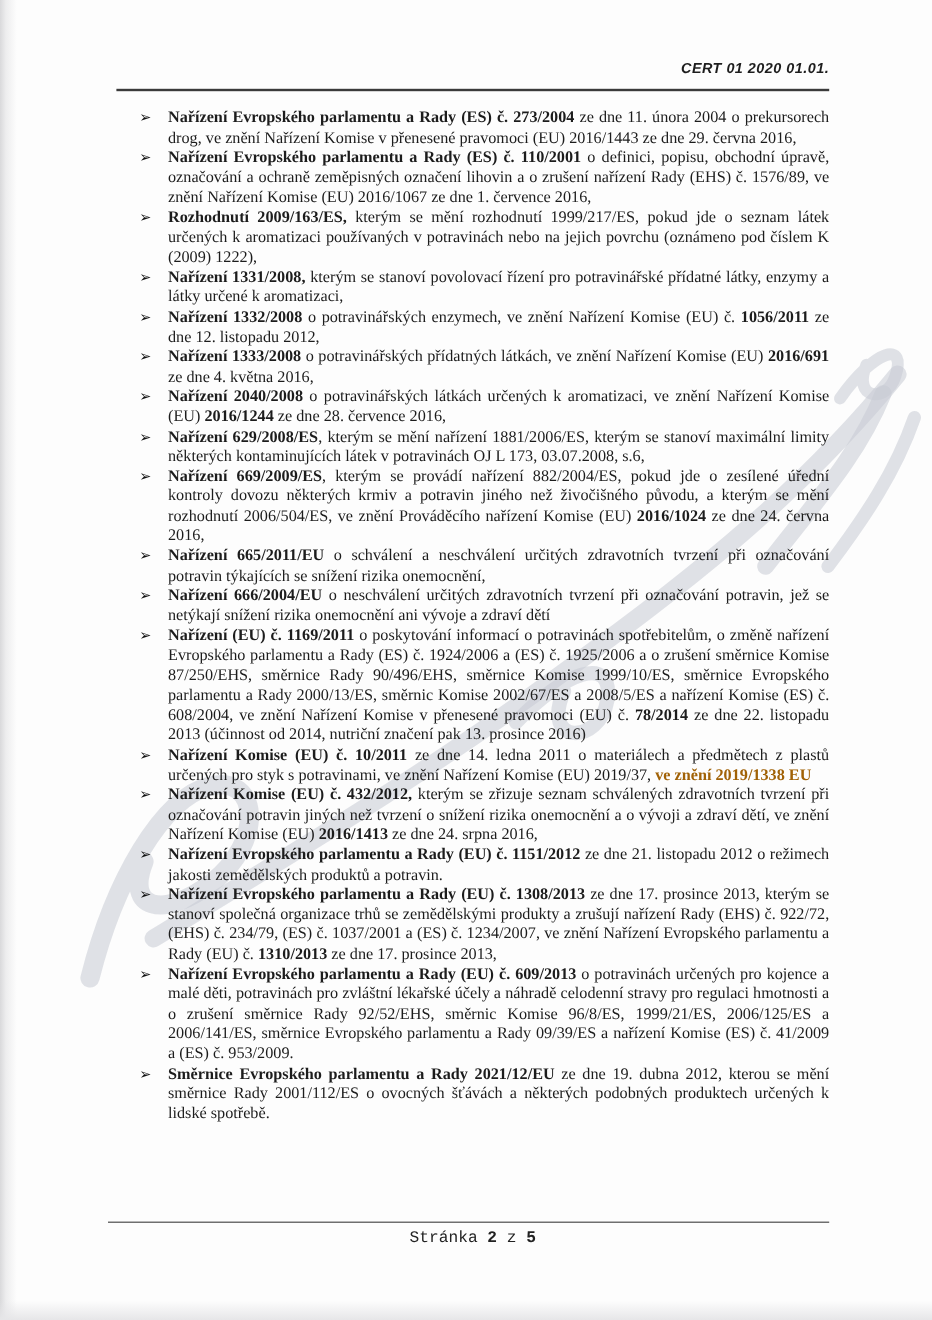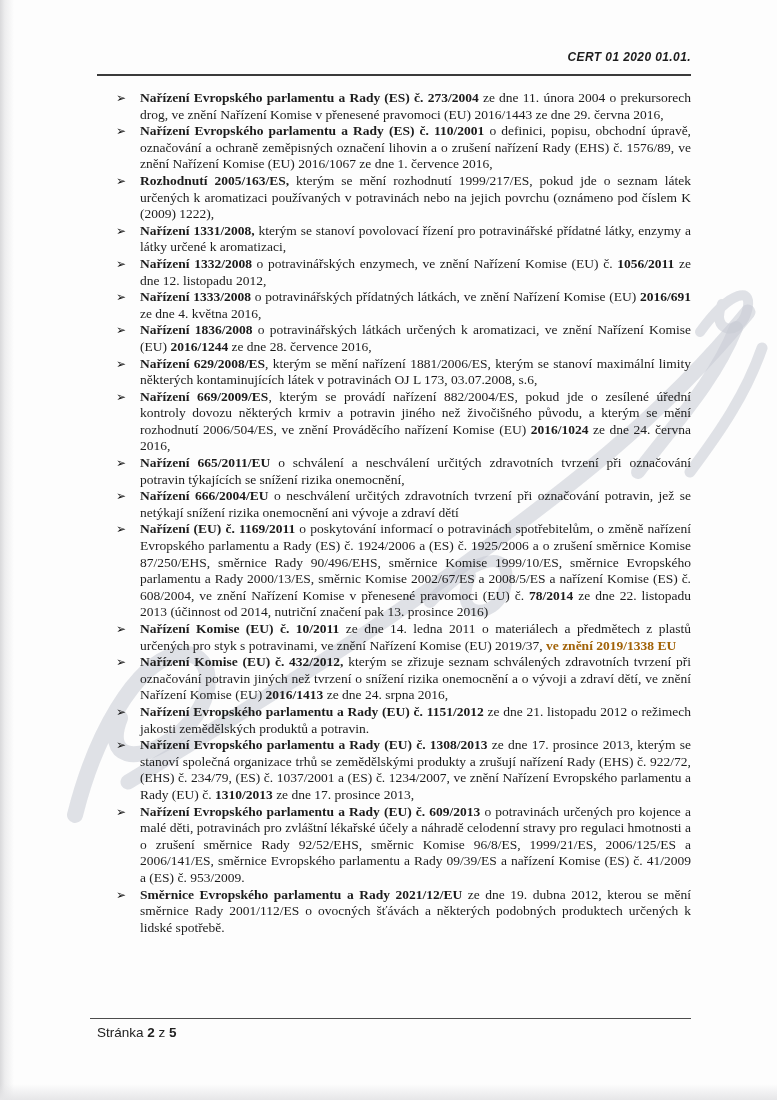--- a/index.html
+++ b/index.html
@@ -59,21 +59,22 @@
   }
   .item .b { font-weight: bold; }
 
   
   .footer-rule {
     position: absolute; left: 90px; top: 1018px; width: 601px;
     border-top: 1.5px solid #4c4c4c; z-index: 2;
   }
   .footer-text {
     position: absolute; left: 97px; top: 1025px; width: 594px;
-    font-family: Liberation Sans, sans-serif;
+    text-align: center;
+    font-family: Liberation Mono, monospace;
     font-size: 13.5px; color: #222; z-index: 2;
   }
   .footer-text b { font-weight: bold; }
 </style>
 </head>
 <body>
 
 <div class="page">
 
   <svg class="watermark" width="777" height="1100" viewBox="0 0 777 1100">
@@ -88,25 +89,25 @@
   </svg>
 
   <div class="left-edge"></div>
 
   <div class="header-code">CERT 01 2020 01.01.</div>
   <div class="header-rule"></div>
 
   <div class="list">
       <div class="item"><span class="bullet">➢</span><span class="b">Nařízení Evropského parlamentu a Rady (ES) č. 273/2004</span><span> ze dne 11. února 2004 o prekursorech drog, ve znění Nařízení Komise v přenesené pravomoci (EU) 2016/1443 ze dne 29. června 2016,</span></div>
       <div class="item"><span class="bullet">➢</span><span class="b">Nařízení Evropského parlamentu a Rady (ES) č. 110/2001</span><span> o definici, popisu, obchodní úpravě, označování a ochraně zeměpisných označení lihovin a o zrušení nařízení Rady (EHS) č. 1576/89, ve znění Nařízení Komise (EU) 2016/1067 ze dne 1. července 2016,</span></div>
-      <div class="item"><span class="bullet">➢</span><span class="b">Rozhodnutí 2005/163/ES,</span><span> kterým se mění rozhodnutí 1999/217/ES, pokud jde o seznam látek určených k aromatizaci používaných v potravinách nebo na jejich povrchu (oznámeno pod číslem K (2009) 1222),</span></div>
+      <div class="item"><span class="bullet">➢</span><span class="b">Rozhodnutí 2009/163/ES,</span><span> kterým se mění rozhodnutí 1999/217/ES, pokud jde o seznam látek určených k aromatizaci používaných v potravinách nebo na jejich povrchu (oznámeno pod číslem K (2009) 1222),</span></div>
       <div class="item"><span class="bullet">➢</span><span class="b">Nařízení 1331/2008,</span><span> kterým se stanoví povolovací řízení pro potravinářské přídatné látky, enzymy a látky určené k aromatizaci,</span></div>
       <div class="item"><span class="bullet">➢</span><span class="b">Nařízení 1332/2008</span><span> o potravinářských enzymech, ve znění Nařízení Komise (EU) č. </span><span class="b">1056/2011</span><span> ze dne 12. listopadu 2012,</span></div>
       <div class="item"><span class="bullet">➢</span><span class="b">Nařízení 1333/2008</span><span> o potravinářských přídatných látkách, ve znění Nařízení Komise (EU) </span><span class="b">2016/691</span><span> ze dne 4. května 2016,</span></div>
-      <div class="item"><span class="bullet">➢</span><span class="b">Nařízení 1836/2008</span><span> o potravinářských látkách určených k aromatizaci, ve znění Nařízení Komise (EU) </span><span class="b">2016/1244</span><span> ze dne 28. července 2016,</span></div>
+      <div class="item"><span class="bullet">➢</span><span class="b">Nařízení 2040/2008</span><span> o potravinářských látkách určených k aromatizaci, ve znění Nařízení Komise (EU) </span><span class="b">2016/1244</span><span> ze dne 28. července 2016,</span></div>
       <div class="item"><span class="bullet">➢</span><span class="b">Nařízení 629/2008/ES</span><span>, kterým se mění nařízení 1881/2006/ES, kterým se stanoví maximální limity některých kontaminujících látek v potravinách OJ L 173, 03.07.2008, s.6,</span></div>
       <div class="item"><span class="bullet">➢</span><span class="b">Nařízení 669/2009/ES</span><span>, kterým se provádí nařízení 882/2004/ES, pokud jde o zesílené úřední kontroly dovozu některých krmiv a potravin jiného než živočišného původu, a kterým se mění rozhodnutí 2006/504/ES, ve znění Prováděcího nařízení Komise (EU) </span><span class="b">2016/1024</span><span> ze dne 24. června 2016,</span></div>
       <div class="item"><span class="bullet">➢</span><span class="b">Nařízení 665/2011/EU</span><span> o schválení a neschválení určitých zdravotních tvrzení při označování potravin týkajících se snížení rizika onemocnění,</span></div>
       <div class="item"><span class="bullet">➢</span><span class="b">Nařízení 666/2004/EU</span><span> o neschválení určitých zdravotních tvrzení při označování potravin, jež se netýkají snížení rizika onemocnění ani vývoje a zdraví dětí</span></div>
       <div class="item"><span class="bullet">➢</span><span class="b">Nařízení (EU) č. 1169/2011</span><span> o poskytování informací o potravinách spotřebitelům, o změně nařízení Evropského parlamentu a Rady (ES) č. 1924/2006 a (ES) č. 1925/2006 a o zrušení směrnice Komise 87/250/EHS, směrnice Rady 90/496/EHS, směrnice Komise 1999/10/ES, směrnice Evropského parlamentu a Rady 2000/13/ES, směrnic Komise 2002/67/ES a 2008/5/ES a nařízení Komise (ES) č. 608/2004, ve znění Nařízení Komise v přenesené pravomoci (EU) č. </span><span class="b">78/2014</span><span> ze dne 22. listopadu 2013 (účinnost od 2014, nutriční značení pak 13. prosince 2016)</span></div>
       <div class="item"><span class="bullet">➢</span><span class="b">Nařízení Komise (EU) č. 10/2011</span><span> ze dne 14. ledna 2011 o materiálech a předmětech z plastů určených pro styk s potravinami, ve znění Nařízení Komise (EU) 2019/37, </span><span class="b" style="color: #a16207;">ve znění 2019/1338 EU</span></div>
       <div class="item"><span class="bullet">➢</span><span class="b">Nařízení Komise (EU) č. 432/2012,</span><span> kterým se zřizuje seznam schválených zdravotních tvrzení při označování potravin jiných než tvrzení o snížení rizika onemocnění a o vývoji a zdraví dětí, ve znění Nařízení Komise (EU) </span><span class="b">2016/1413</span><span> ze dne 24. srpna 2016,</span></div>
       <div class="item"><span class="bullet">➢</span><span class="b">Nařízení Evropského parlamentu a Rady (EU) č. 1151/2012</span><span> ze dne 21. listopadu 2012 o režimech jakosti zemědělských produktů a potravin.</span></div>
       <div class="item"><span class="bullet">➢</span><span class="b">Nařízení Evropského parlamentu a Rady (EU) č. 1308/2013</span><span> ze dne 17. prosince 2013, kterým se stanoví společná organizace trhů se zemědělskými produkty a zrušují nařízení Rady (EHS) č. 922/72, (EHS) č. 234/79, (ES) č. 1037/2001 a (ES) č. 1234/2007, ve znění Nařízení Evropského parlamentu a Rady (EU) č. </span><span class="b">1310/2013</span><span> ze dne 17. prosince 2013,</span></div>
       <div class="item"><span class="bullet">➢</span><span class="b">Nařízení Evropského parlamentu a Rady (EU) č. 609/2013</span><span> o potravinách určených pro kojence a malé děti, potravinách pro zvláštní lékařské účely a náhradě celodenní stravy pro regulaci hmotnosti a o zrušení směrnice Rady 92/52/EHS, směrnic Komise 96/8/ES, 1999/21/ES, 2006/125/ES a 2006/141/ES, směrnice Evropského parlamentu a Rady 09/39/ES a nařízení Komise (ES) č. 41/2009 a (ES) č. 953/2009.</span></div>

